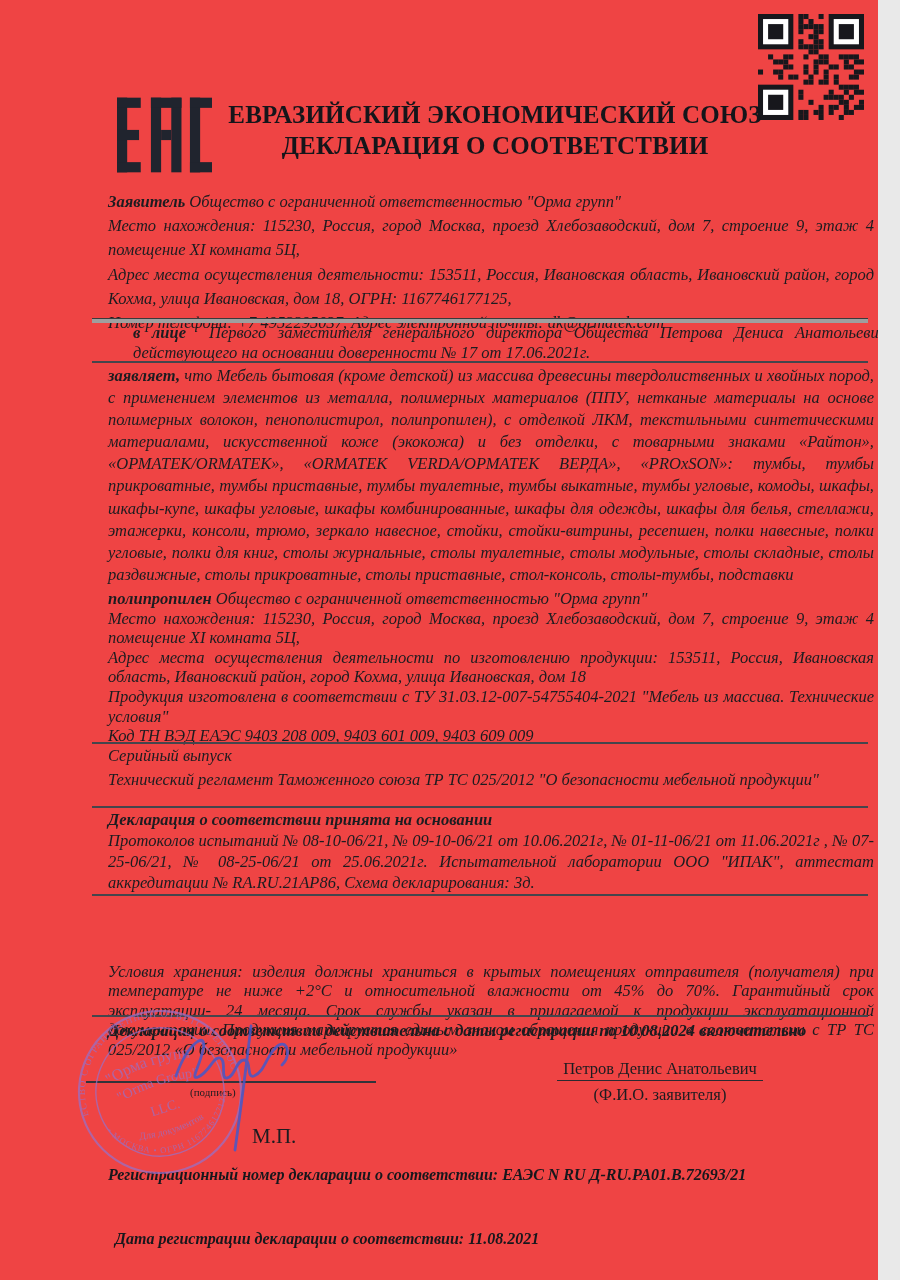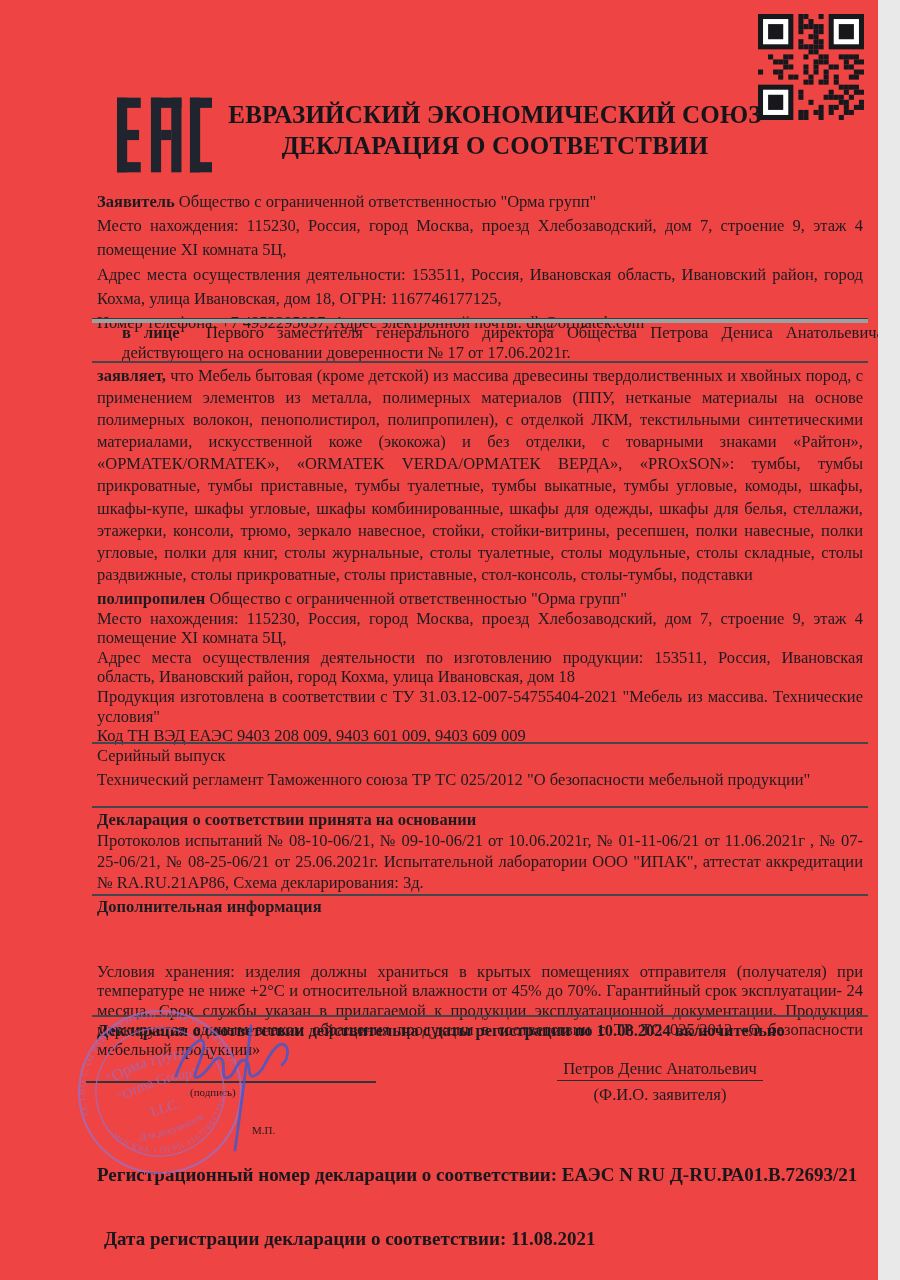--- a/index.html
+++ b/index.html
@@ -7,39 +7,39 @@
         font-family:"Liberation Serif","DejaVu Serif",serif;color:#1c1c20;}
   .abs{position:absolute;}
   p{margin:0;}
   .just{text-align:justify;}
   .b{font-weight:bold;}
   .body-txt{font-size:16.5px;}
   .rule{position:absolute;left:92px;width:776px;height:2px;background:#45454c;}
   .rule.thick{height:5px;background:linear-gradient(180deg,#3a3a3a 0 1.5px,#9f9f9f 1.5px 100%);}
   .title-block{left:210px;top:99px;width:570px;text-align:center;font-weight:bold;
                font-size:25px;line-height:31px;letter-spacing:.2px;color:#15151a;}
-  .col{left:97px;width:766px;}
+  .col{left:108px;width:766px;font-style:italic;}
   .sec-applicant{top:190px;line-height:24.2px;}
   .sec-inperson{top:323px;line-height:19.5px;margin-left:25px;}
   .sec-declares{top:365px;line-height:22.1px;}
   .sec-manuf{top:589px;line-height:19.6px;}
   .sec-compliance-h{top:747px;line-height:20px;}
   .sec-compliance-t{top:769px;line-height:21px;}
   .sec-basis-h{top:810px;line-height:20px;}
   .sec-basis-t{top:831px;line-height:20.8px;}
   .sec-add-h{top:897px;line-height:20px;}
   .sec-add-t{top:918px;line-height:19.4px;margin-top:44px;}
   .sec-validity{top:1020px;line-height:21px;}
   .sign-line{left:86px;top:1081px;width:290px;height:2px;background:#33333a;}
   .sign-caption{left:190px;top:1086px;font-size:11px;}
-  .seal-caption{left:252px;top:1124px;font-size:11px;}
+  .seal-caption{left:252px;top:1124px;font-size:21px;}
   .fio-block{left:540px;top:1059px;width:240px;text-align:center;font-size:16.5px;}
   .fio-name{display:inline-block;border-bottom:1.5px solid #2a2a30;padding:0 6px 1px 6px;}
   .fio-cap{margin-top:4px;}
-  .sec-registration{top:1163px;line-height:24px;font-size:19px;font-weight:bold;color:#17171c;}
+  .sec-registration{top:1163px;line-height:24px;font-size:16px;font-weight:bold;color:#17171c;}
   .sec-registration .l2{padding-left:7px;margin-top:40px;}
   .qr{left:757px;top:14px;}
   .eac{left:117px;top:92px;}
   .stamp{left:55px;top:995px;z-index:5;pointer-events:none;}
   .bluesig{left:140px;top:1012px;z-index:6;pointer-events:none;}
 </style>
 </head>
 <body>
 
 <div class="page">
@@ -221,23 +221,20 @@
   <div class="rule" style="top:806px;height:1.5px"></div>
 
   <div class="abs col body-txt sec-basis-h">
     <p class="b">Декларация о соответствии принята на основании</p>
   </div>
   <div class="abs col body-txt sec-basis-t">
     <p class="just">Протоколов испытаний № 08-10-06/21, № 09-10-06/21 от 10.06.2021г, № 01-11-06/21 от 11.06.2021г , № 07-25-06/21, № 08-25-06/21 от 25.06.2021г. Испытательной лаборатории ООО "ИПАК", аттестат аккредитации № RA.RU.21АР86, Схема декларирования: 3д.</p>
   </div>
   <div class="rule" style="top:894px;height:2px"></div>
 
-  <div class="abs col body-txt sec-add-h">
-    <p class="b">Дополнительная информация</p>
-  </div>
   <div class="abs col body-txt sec-add-t">
     <p class="just">Условия хранения: изделия должны храниться в крытых помещениях отправителя (получателя) при температуре не ниже +2°С и относительной влажности от 45% до 70%. Гарантийный срок эксплуатации- 24 месяца. Срок службы указан в прилагаемой к продукции эксплуатационной документации. Продукция маркируется единым знаком обращения продукции в соответствии с ТР ТС 025/2012 «О безопасности мебельной продукции»</p>
   </div>
   <div class="rule" style="top:1015px;height:2px"></div>
 
   <div class="abs col body-txt sec-validity">
     <p class="b">Декларация о соответствии действительна с даты регистрации по  10.08.2024 включительно</p>
   </div>
 
   <div class="sign-line abs"></div>

